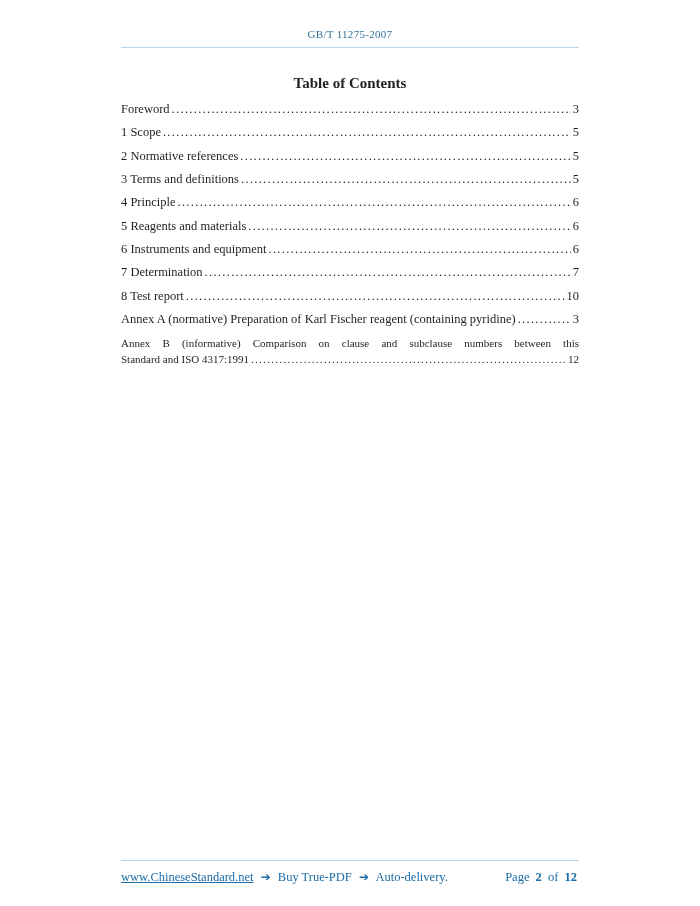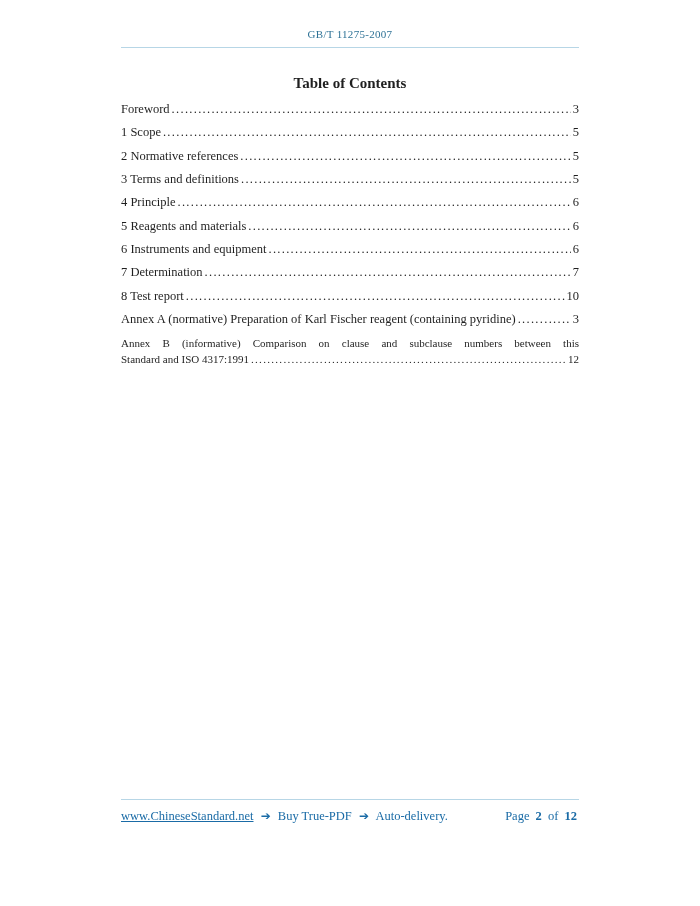--- a/index.html
+++ b/index.html
@@ -75,21 +75,21 @@
   }
   .toc-wrap-line2 {
     display: flex;
     align-items: flex-end;
     white-space: nowrap;
   }
 
   
   .footer {
     position: absolute;
-    top: 799px;
+    top: 860px;
     left: 121px;
     width: 458px;
     border-top: 1px solid var(--rule-blue, #b7d6e6);
     padding-top: 8px;
     display: flex;
     justify-content: space-between;
     align-items: baseline;
     font-size: 12.5px;
     line-height: 16px;
     color: var(--footer-blue, #1a6ba6);

